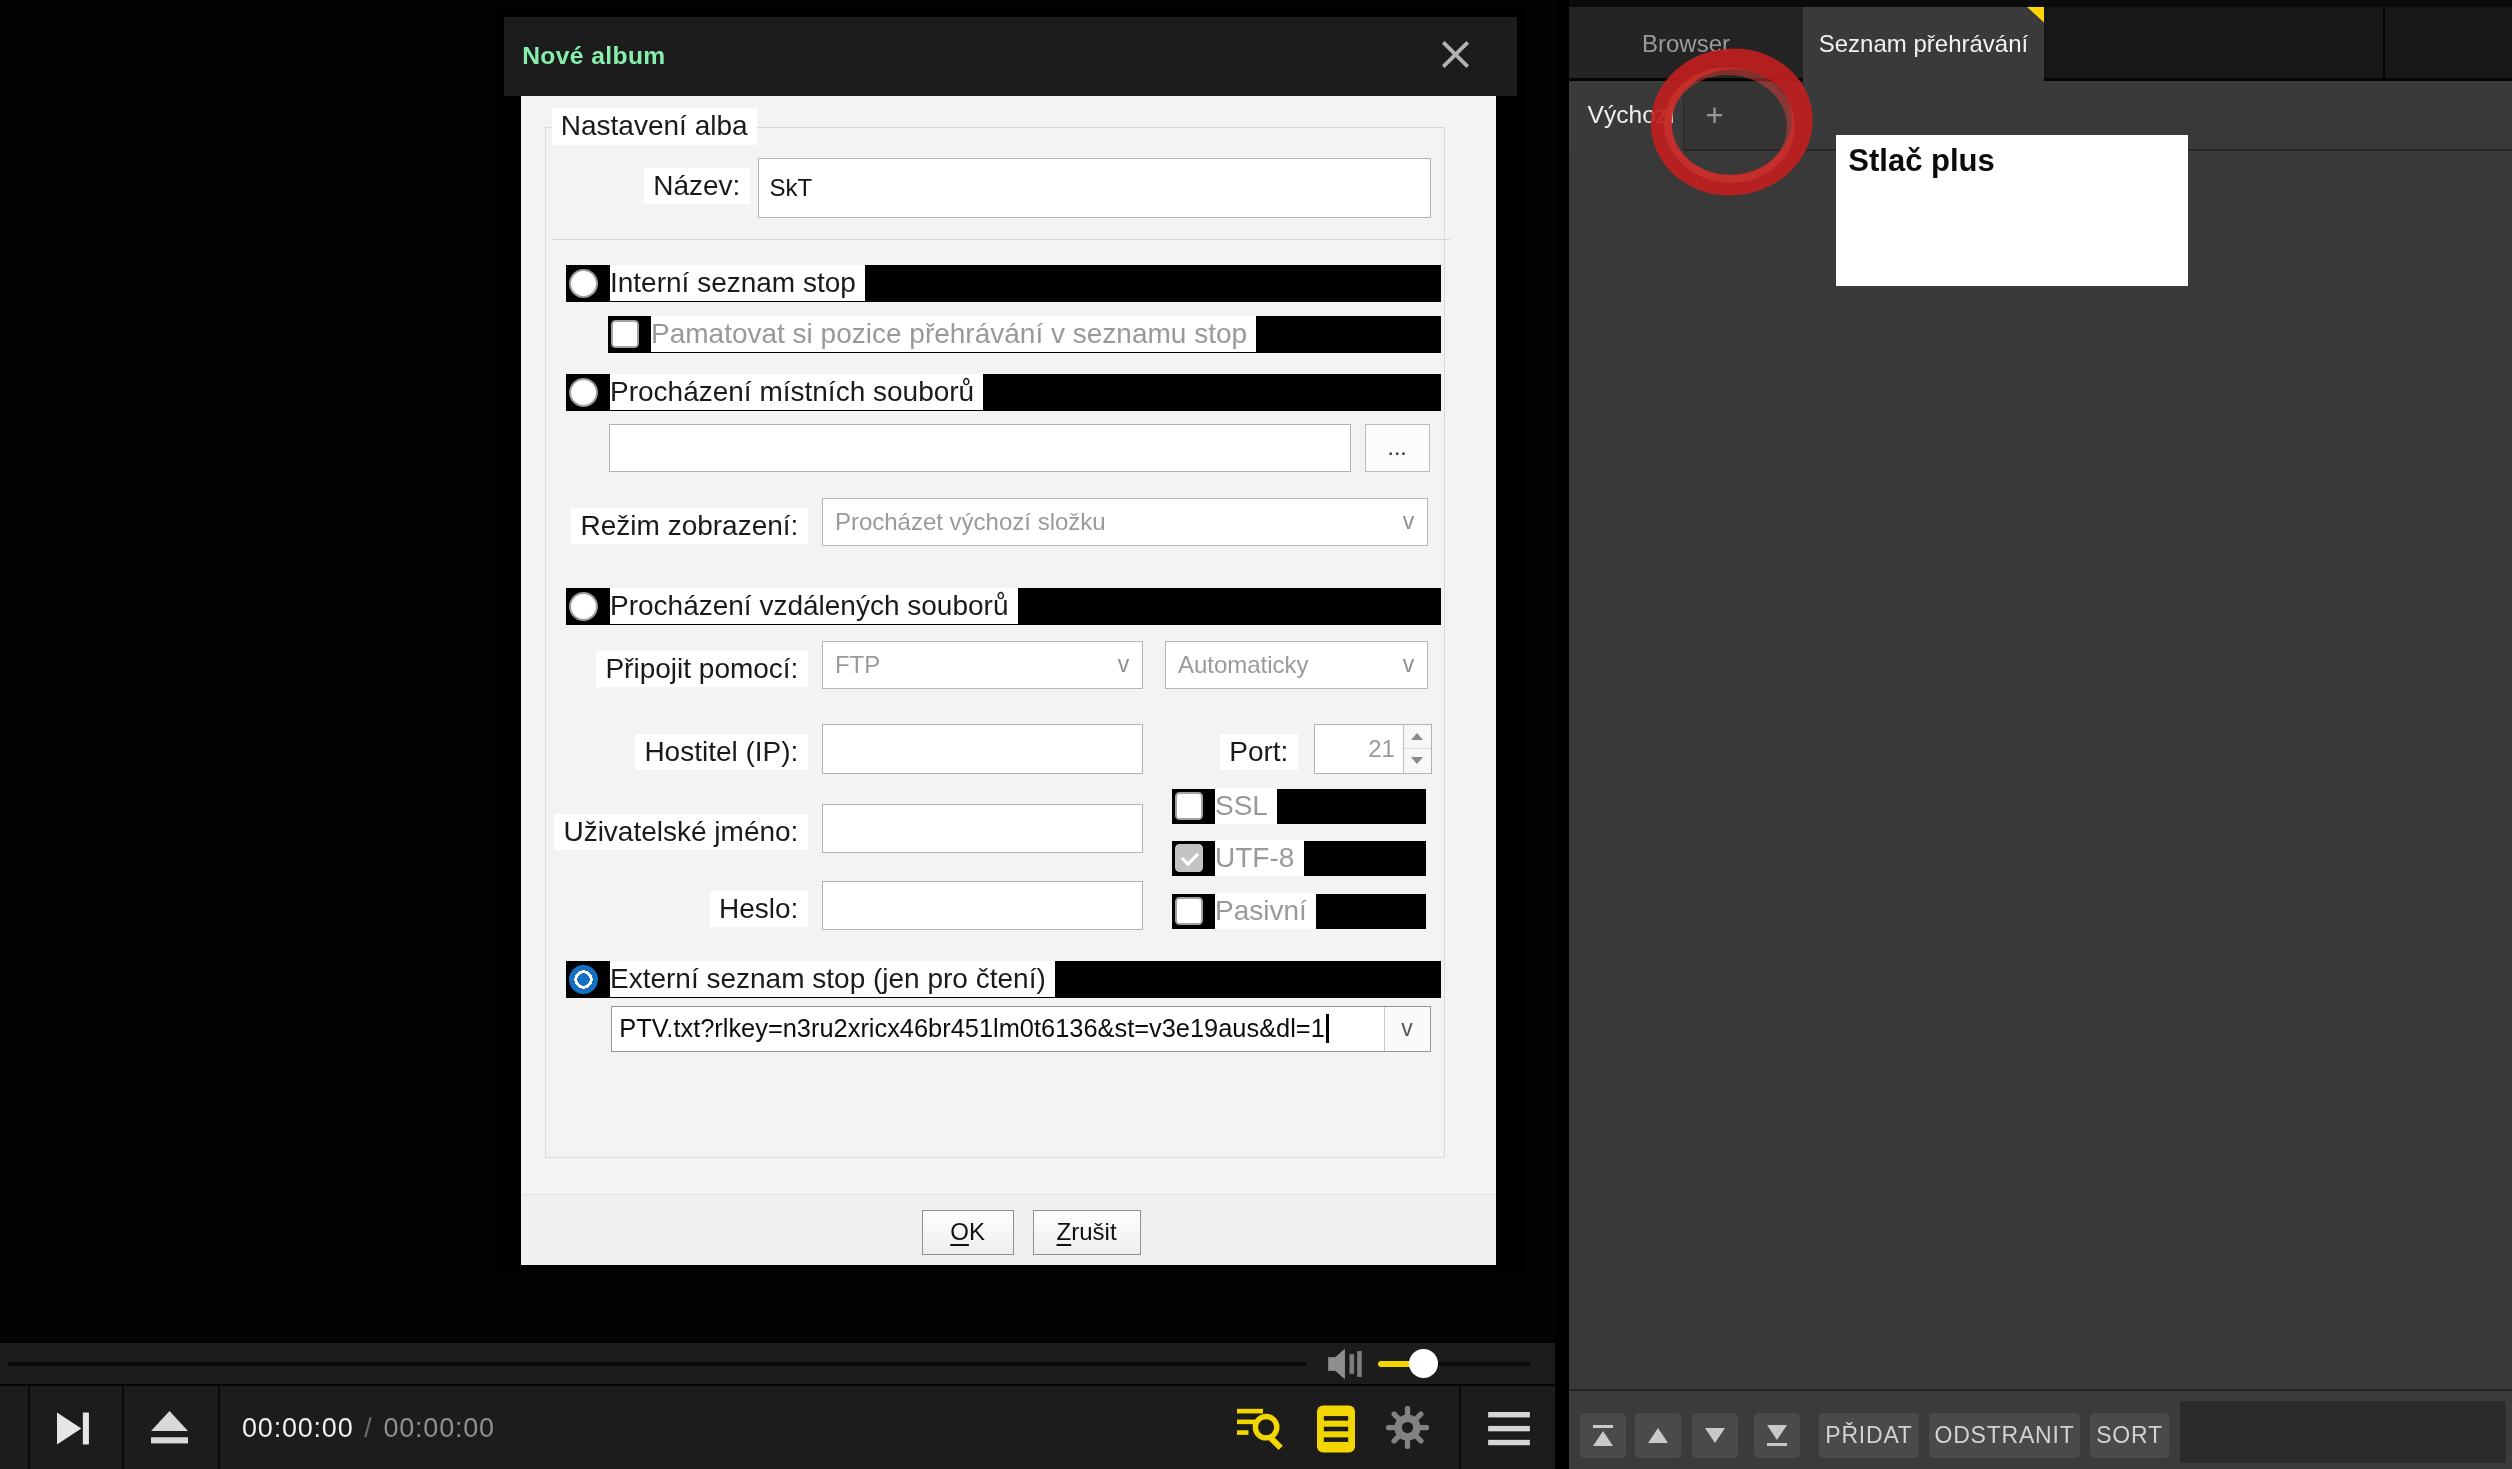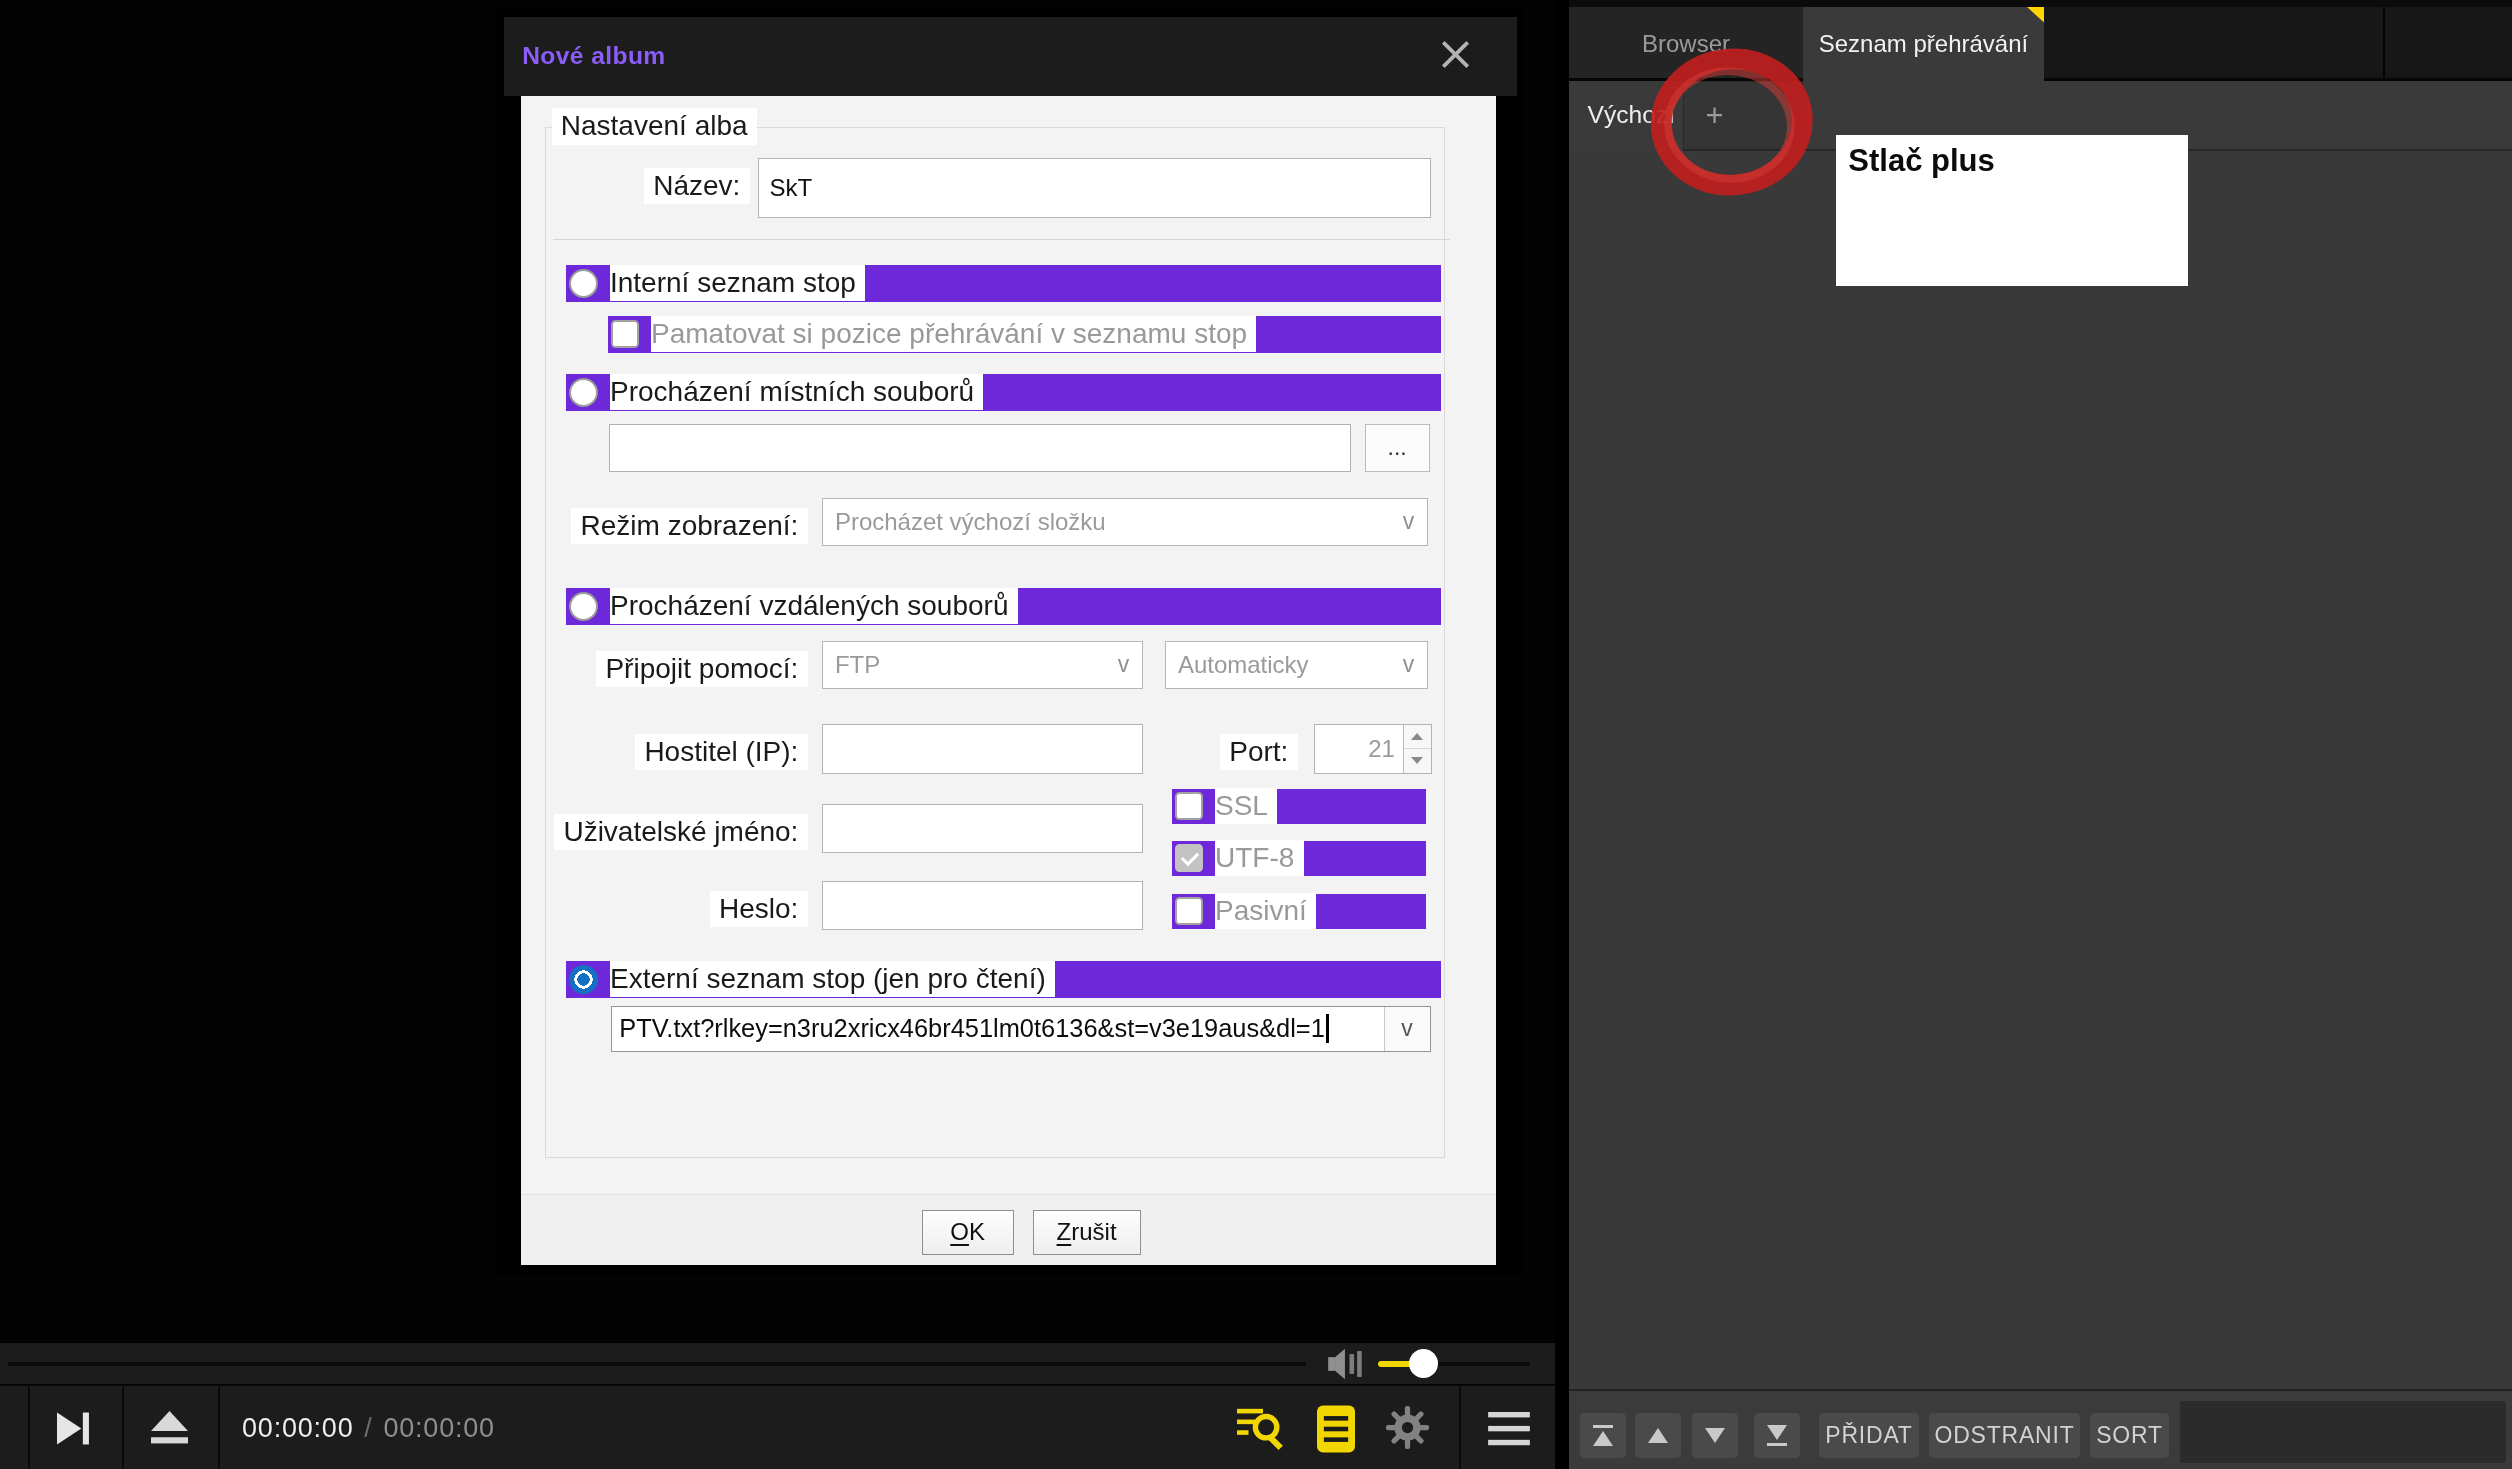--- a/index.html
+++ b/index.html
@@ -16,30 +16,30 @@
   .vol-knob  { left:1409px; top:6.2px; width:29px; height:29px; border-radius:50%; background:#fff; }
   .controls-row { left:0; top:1385px; width:1555px; height:85px; background:#1c1c1c; border-top:1.5px solid #090909; }
   .vsep { top:0; width:1.5px; height:85px; background:#0a0a0a; }
   .time-wrap { left:242px; top:0; height:85px; display:flex; align-items:center; gap:10.8px;
                font-size:27px; letter-spacing:0.8px; }
   .t-elapsed { color:#efefef; } .t-sep { color:#6d6d6d; } .t-total { color:#8f8f8f; }
 
   
   .dialog { left:496px; top:7.7px; width:1028px; height:1266px; background:#000; }
   .titlebar { left:7.7px; top:9.2px; width:1013px; height:79px; background:#1c1c1c; display:flex; align-items:center; }
-  .title-text { margin-left:18.5px; font-size:24.6px; font-weight:700; color:#8b5cf6; letter-spacing:0.4px; }
+  .title-text { margin-left:18.5px; font-size:24.6px; font-weight:700; color:#86efac; letter-spacing:0.4px; }
   .close-btn { right:51px; top:29px; width:35px; height:35px; display:flex; align-items:center; justify-content:center; }
   .dlg-body { left:24.6px; top:88px; width:975px; height:1168px; background:#f3f3f3; }
   .groupbox { left:24px; top:31px; width:900px; height:1031px; border:1.5px solid #d9d9d9; }
   .chip { background:#fff; padding:2.3px 9.2px; font-size:28px; color:#1a1a1a; white-space:nowrap; }
   .chip.dim { color:#999; }
   .lbl-right { text-align:right; }
   .txt-input { background:#fff; border:1.5px solid #b3b3b3; font-size:24px; color:#111;
                padding:0 10.8px; font-family:"Liberation Sans","DejaVu Sans",sans-serif; }
-  .row-strip { background:#6d28d9; display:flex; align-items:center; gap:12.3px; padding-left:3.1px; }
+  .row-strip { background:#000000; display:flex; align-items:center; gap:12.3px; padding-left:3.1px; }
   .radio { width:29px; height:29px; border-radius:50%; border:2.3px solid #9b9b9b; background:#fff; flex:0 0 auto; }
   .radio.checked { border:none;
     background:radial-gradient(circle at center,#1470c4 0 6.2px,#ffffff 6.2px 9.2px,#1470c4 9.2px 14.6px); }
   .checkbox { width:28px; height:28px; border:2.3px solid #a2a2a2; border-radius:4.6px; background:#fff;
               flex:0 0 auto; position:relative; }
   .checkbox.checked-disabled { background:#c3c3c3; border-color:#c3c3c3; }
   .checkbox.checked-disabled::after { content:""; position:absolute; left:5.4px; top:6.2px; width:13px; height:7px;
               border-left:3.1px solid #fff; border-bottom:3.1px solid #fff; transform:rotate(-45deg); }
   .combo { background:#fff; border:1.5px solid #b6b6b6; display:flex; align-items:center;
            padding:0 12.3px; font-size:24px; color:#9a9a9a; }

